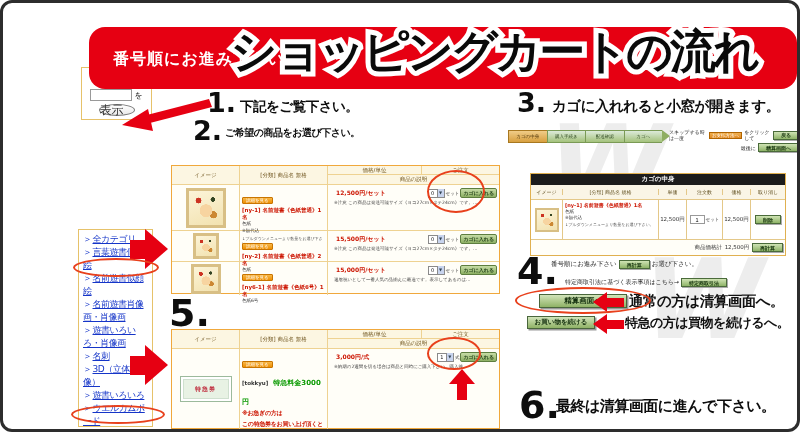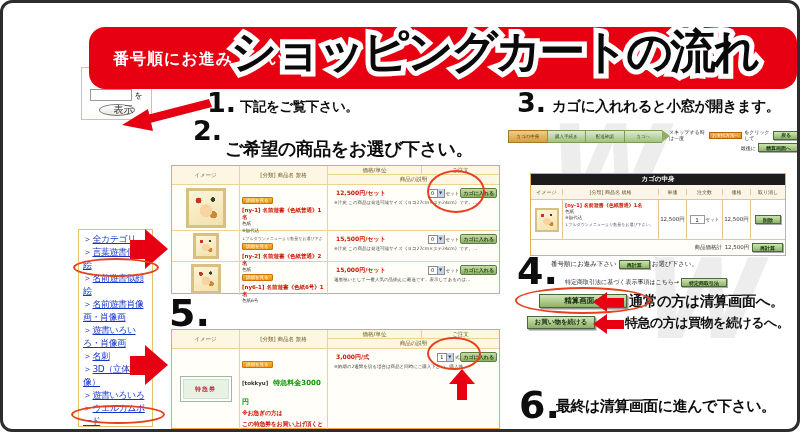--- a/index.html
+++ b/index.html
@@ -12,36 +12,36 @@
 #hlead{position:absolute;left:110px;top:46px;font-size:16px;font-weight:bold;color:#fff;z-index:4;letter-spacing:1px}
 #htitle{position:absolute;left:206px;top:16px;width:570px;height:66px;z-index:4}
 .tl{position:absolute;left:0;top:0;width:100%;text-align:center;white-space:nowrap;font-size:46px;font-weight:900;letter-spacing:-3px;line-height:64px}
 .tl-out{color:#fff;-webkit-text-stroke:10px #fff;text-shadow:-3px -3px 0 #fff,3px -3px 0 #fff,-3px 3px 0 #fff,3px 3px 0 #fff,0 4px 0 #fff,0 -4px 0 #fff,4px 0 0 #fff,-4px 0 0 #fff}
 .tl-in{color:#0a0a0a}
 
 #sb-search{position:absolute;left:78px;top:64px;width:71px;height:53px;border:1px solid #e6c26a;background:#fff;z-index:2;padding-top:21px}
 .srow{display:flex;align-items:center;justify-content:center;gap:2px}
 .sin{width:42px;height:12px;border:1px solid #999;font-size:8px}
 .ssuf{font-size:8px}
-.sbtn{display:block;margin:3px auto 0;width:36px;height:12px;border:1px solid #777;border-radius:50%;background:linear-gradient(#fff,#e8e8e8);font-size:10px;line-height:10px;text-align:right;color:#333}
+.sbtn{display:block;margin:3px auto 0;width:36px;height:12px;border:1px solid #777;border-radius:50%;background:linear-gradient(#fff,#e8e8e8);font-size:12px;line-height:10px;text-align:left;color:#333}
 #sb-notice{position:absolute;left:76px;top:119px;width:73px;height:105px;border:1px solid #e6c26a;background:#fff;z-index:2}
 #sb-notice .inner{margin:2px;border:2px solid #1c1c1c;height:97px;padding-top:7px;text-align:center}
 .nline{font-size:8px;font-weight:900;line-height:11px;letter-spacing:-0.5px}
 .darr{margin-top:7px}
 .darr-tail{width:13px;height:13px;background:#d90000;margin:0 auto}
 .darr-head{width:0;height:0;border-left:17px solid transparent;border-right:17px solid transparent;border-top:19px solid #d90000;margin:0 auto}
 #sb-links{position:absolute;left:75px;top:226px;width:75px;height:198px;border:1px solid #e6c26a;background:#fff;z-index:1;padding:3px 2px 0 4px}
 .slink{font-size:9px;line-height:13px;color:#1535c8;letter-spacing:-0.5px}
 .slink .pre{margin-right:1px;text-decoration:none}
 .slink .lab{text-decoration:underline}
 
 .num{position:absolute;font-weight:900;color:#0d0d0d;z-index:2}
 .stxt{position:absolute;font-weight:bold;color:#0d0d0d;z-index:2;letter-spacing:-0.5px}
 #n1{left:204px;top:84px;font-size:27px}#t1{left:237px;top:95px;font-size:13.5px}
-#n2{left:190px;top:112px;font-size:27px}#t2{left:222px;top:134px;font-size:18px}
+#n2{left:190px;top:112px;font-size:27px}#t2{left:222px;top:123px;font-size:10px}
 #n3{left:514px;top:84px;font-size:27px}#t3{left:549px;top:94px;font-size:14.5px}
 #n4{left:514px;top:246px;font-size:38px}
 #n5{left:166px;top:288px;font-size:38px}#t5{left:209px;top:303px;font-size:15px}
 #n6{left:516px;top:380px;font-size:38px}#t6{left:553px;top:394px;font-size:15px}
 
 .otable{position:absolute;background:#fffef8;border:1px solid #f0a83c;z-index:1}
 #ptable{left:168px;top:162px;width:329px;height:129px}
 #etable{left:168px;top:326px;width:329px;height:100px}
 .ot-head{display:flex;background:#fcf6e2;border-bottom:1px solid #eed292;height:19px}
 .oth{font-size:5.5px;color:#6e531c;text-align:center}

